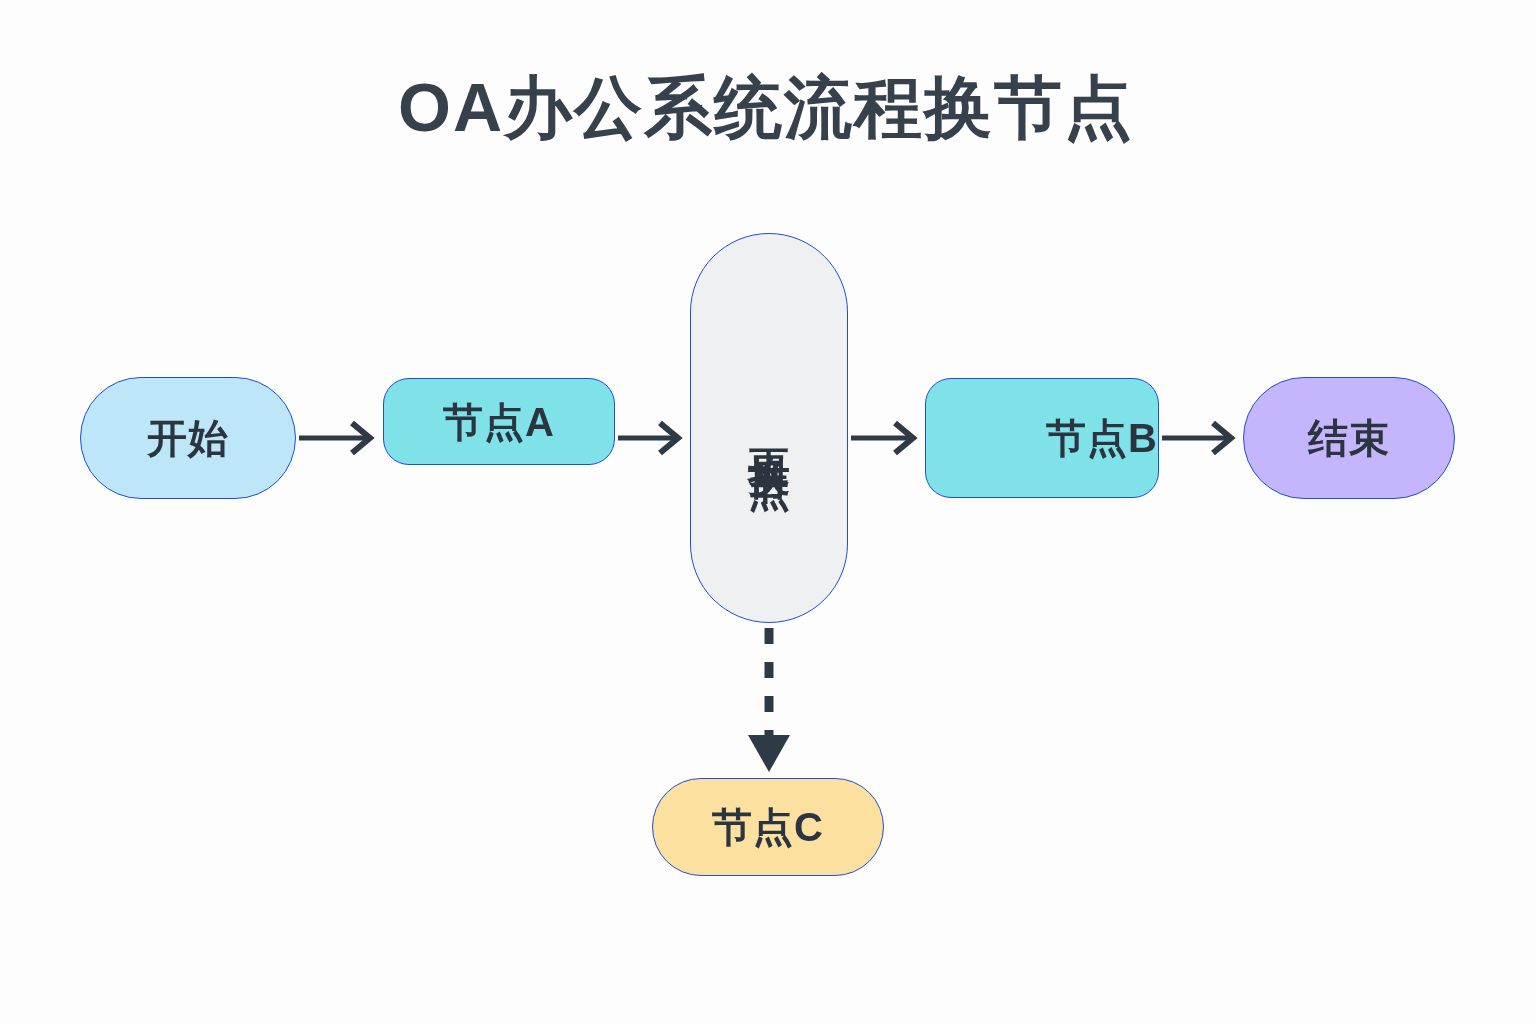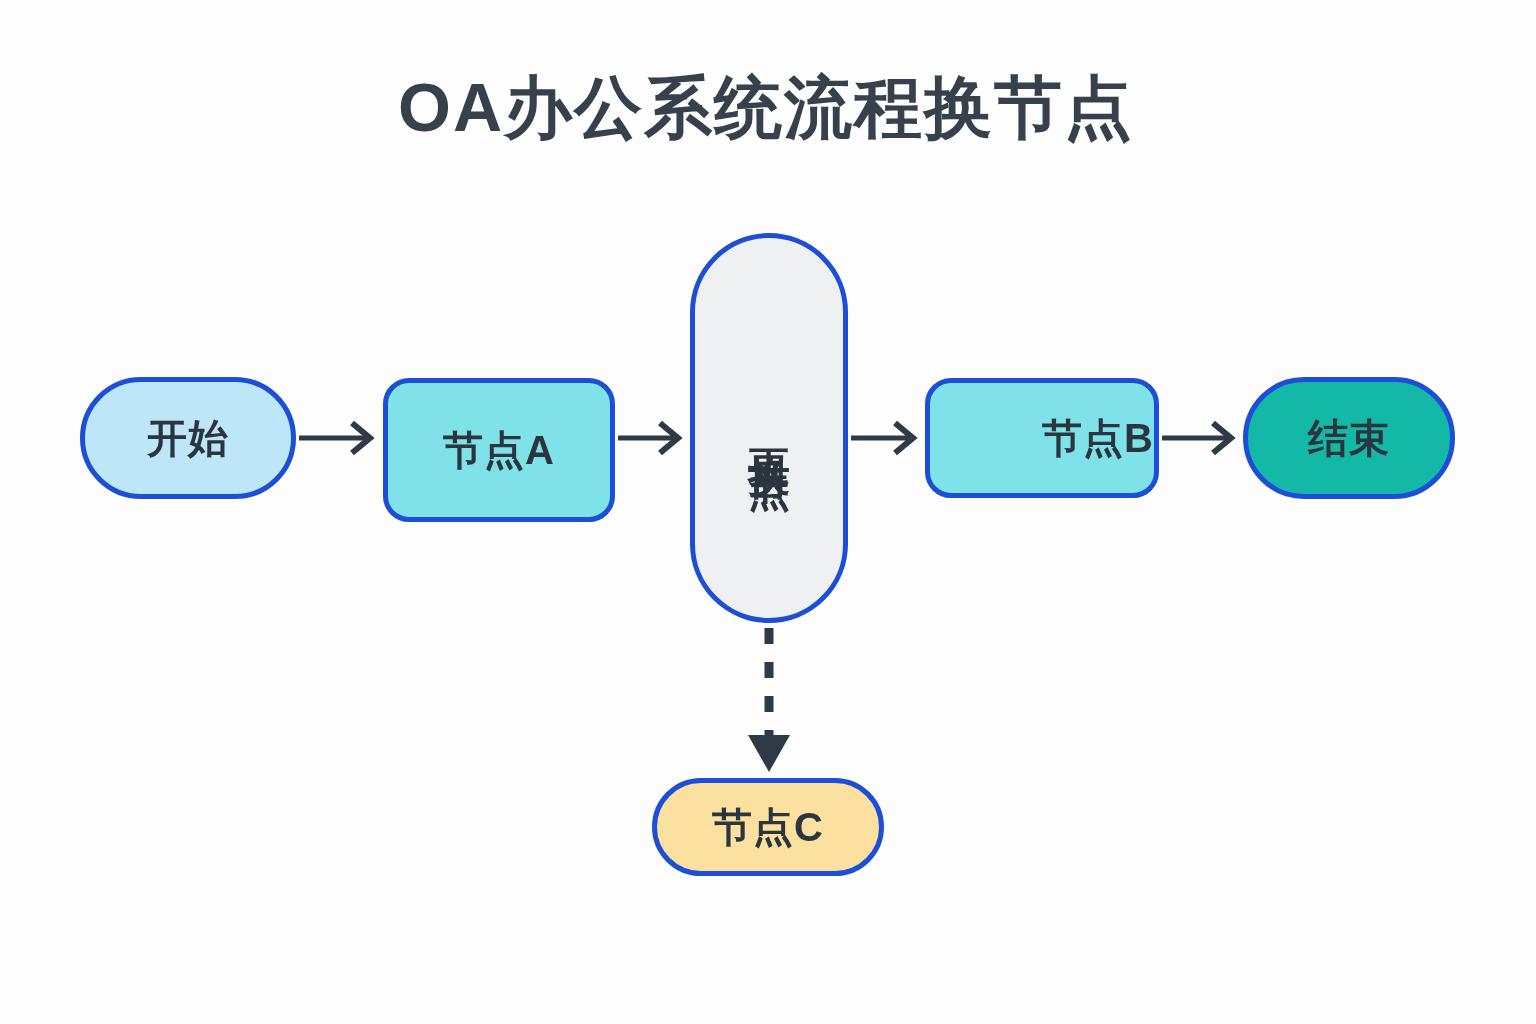--- a/index.html
+++ b/index.html
@@ -33,21 +33,21 @@
     letter-spacing: 2px;
     line-height: 1.05;
     white-space: nowrap;
     user-select: none;
   }
 
   
   .node {
     position: absolute;
     box-sizing: border-box;
-    border: 5px solid #1d4ed8;
+    border: 1px solid #1d4ed8;
     display: flex;
     align-items: center;
     justify-content: center;
     color: #2b353f;
     font-weight: bold;
     letter-spacing: 1px;
     line-height: 1.15;
   }
   .node-label {
     display: block;
@@ -60,21 +60,21 @@
   
   .rrect { border-radius: 26px; }
 
   
   #node-start {
     left: 80px;  top: 377px;  width: 216px;  height: 122px;
     background: #bde6f8;
     font-size: 40px;
   }
   #node-a {
-    left: 383px; top: 378px;  width: 232px;  height: 144px;
+    left: 383px; top: 378px;  width: 232px;  height: 87px;
     background: #7fe2e8;
     font-size: 40px;
   }
   #node-switch {
     left: 690px; top: 233px;  width: 158px;  height: 390px;
     background: #eef0f2;
     font-size: 42px;
   }
   #node-switch .node-label {
     writing-mode: vertical-rl;
@@ -83,21 +83,21 @@
     line-height: 1.05;
   }
   #node-b {
     left: 925px; top: 378px;  width: 234px;  height: 120px;
     background: #7fe2e8;
     font-size: 40px;
     justify-content: flex-end;
   }
   #node-end {
     left: 1243px; top: 377px; width: 212px;  height: 122px;
-    background: #14b8a6;
+    background: #c4b5fd;
     font-size: 40px;
   }
   #node-c {
     left: 652px; top: 778px;  width: 232px;  height: 98px;
     background: #fbe0a0;
     font-size: 40px;
   }
 
   
   #edge-layer {

